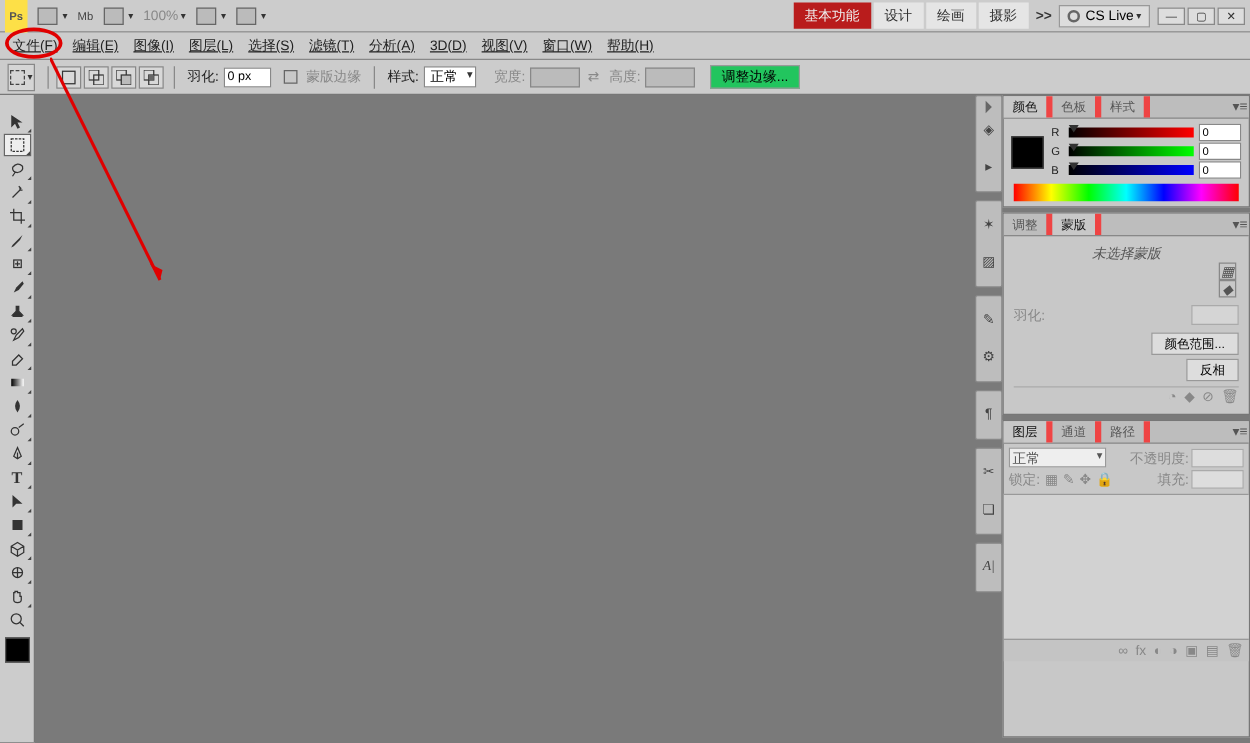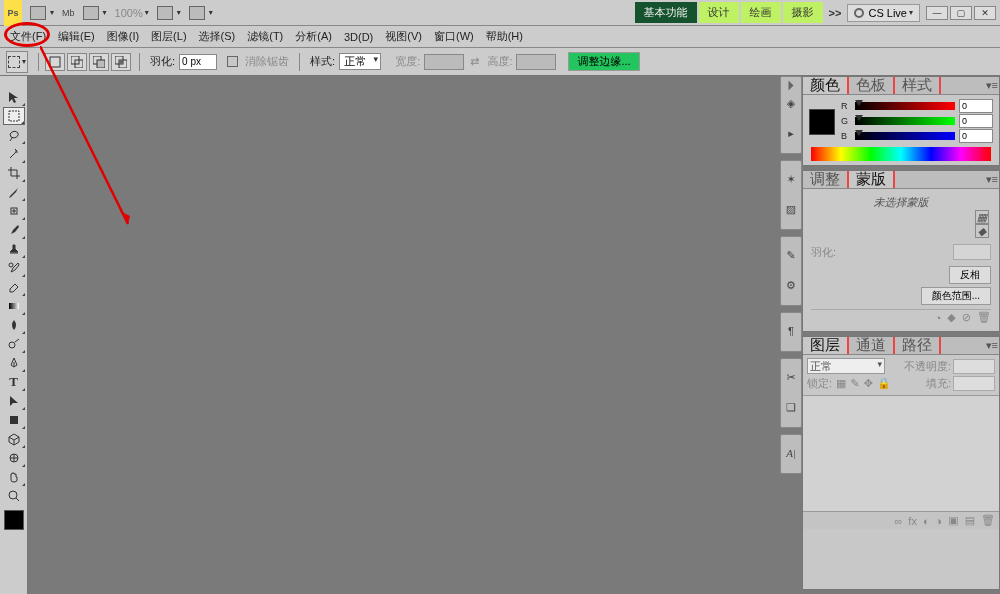--- a/index.html
+++ b/index.html
@@ -5,31 +5,31 @@
 * { box-sizing: border-box; margin: 0; padding: 0; font-family: "Microsoft YaHei", SimSun, sans-serif; font-size: 11px; }
 body { width: 1000px; height: 594px; background: #7a7a7a; overflow: hidden; position: relative; }
 
 
 .top-bar { height: 26px; background: #cccccc; border-bottom: 1px solid #888; display: flex; align-items: center; padding: 0 4px; }
 .ps-logo { width: 18px; height: 32px; background: #fde047; border-radius: 2px; margin-right: 8px; display:flex;align-items:center;justify-content:center;color:#555;font-size:9px;font-weight:bold; }
 .tb-item { margin-right: 8px; color: #333; display: flex; align-items: center; }
 .tb-icon { width: 16px; height: 14px; border: 1px solid #666; background: #bbb; margin-right: 2px; }
 .tb-drop::after { content: "▾"; font-size: 8px; margin-left: 2px; color: #333; }
 .top-spacer { flex: 1; }
-.ws-btn { padding: 2px 8px; background: #bef264; color: #333; margin-left: 2px; border: 1px solid transparent; }
-.ws-btn.act { background: #14532d; color: #eee; }
+.ws-btn { padding: 2px 8px; background: #e5e5e5; color: #333; margin-left: 2px; border: 1px solid transparent; }
+.ws-btn.act { background: #b91c1c; color: #eee; }
 .more { margin: 0 6px; color: #333; font-weight: bold; }
 .cslive { display: flex; align-items: center; padding: 2px 6px; border: 1px solid #999; background: #ddd; margin-right: 4px; }
 .cslive .dot { width: 10px; height: 10px; border-radius: 50%; border: 2px solid #666; margin-right: 4px; }
 .win-ctrls { display: flex; }
 .win-btn { width: 22px; height: 14px; border: 1px solid #888; background: #ddd; margin-left: 2px; display:flex;align-items:center;justify-content:center; font-size:9px; color:#333;}
 
 
 .menu-bar { height: 22px; background: #cccccc; border-bottom: 1px solid #888; display: flex; align-items: center; padding: 0 4px; position: relative; }
-.menu-item { padding: 0 6px; color: #222; cursor: default; }
+.menu-item { padding: 0 6px; color: #222; cursor: default; text-decoration: underline; }
 
 
 .opts-bar { height: 28px; background: #cccccc; border-bottom: 1px solid #777; display: flex; align-items: center; padding: 0 6px; }
 .opt-tool { width: 22px; height: 22px; border: 1px solid #888; background: #d5d5d5; display:flex;align-items:center;justify-content:center; margin-right:4px;}
 .opt-tool .marq { width:12px;height:12px;border:1px dashed #444;}
 .sep { width: 1px; height: 18px; background: #888; margin: 0 6px; }
 .opt-grp { display: flex; align-items: center; }
 .opt-btn { width: 20px; height: 18px; border: 1px solid #888; background: #d8d8d8; margin-right: 2px; display:flex;align-items:center;justify-content:center;}
 .opt-btn svg{width:12px;height:12px;}
 .lbl { color: #222; margin: 0 4px; }
@@ -55,21 +55,21 @@
 
 .mid-dock { width: 22px; display: flex; flex-direction: column; }
 .mid-group { background: #bdbdbd; border: 1px solid #888; margin-bottom: 6px; padding: 6px 0 2px 0; display: flex; flex-direction: column; align-items: center; border-radius:2px;}
 .mid-btn { width: 18px; height: 24px; margin-bottom: 6px; display:flex;align-items:center;justify-content:center; color:#444;}
 .mid-collapse { width:10px;height:0;border-left:5px solid transparent;border-right:5px solid transparent;border-bottom:5px solid #666; align-self:center; margin-bottom:3px; transform:rotate(90deg);}
 
 
 .right-dock { width: 198px; display: flex; flex-direction: column; }
 .panel { background: #c8c8c8; border: 1px solid #777; margin-bottom: 4px; }
 .tabs { height: 18px; background: #bdbdbd; border-bottom: 1px solid #888; display: flex; align-items: stretch; }
-.tab { padding: 0 7px; color: #555; display:flex;align-items:center; font-size:15px; border-right:2px solid #ef4444;}
+.tab { padding: 0 7px; color: #555; display:flex;align-items:center; font-size:10px; border-right:5px solid #ef4444;}
 .tab.act { background: #c8c8c8; color: #111; }
 .tmenu { margin-left: auto; width: 14px; display:flex;align-items:center;justify-content:center; color:#555;}
 
 .color-body { padding: 4px 6px; }
 .color-row { display: flex; align-items: center; margin-bottom: 3px; }
 .color-big { width: 26px; height: 26px; background: #000; border: 1px solid #444; margin-right: 6px; position:relative;}
 .color-big::after{content:"";position:absolute;right:-6px;bottom:-6px;width:22px;height:22px;background:#fff;border:1px solid #444;z-index:-1;}
 .slider-col { flex: 1; }
 .srow { display: flex; align-items: center; margin-bottom: 1px; }
 .srow .sl { font-size: 9px; width: 10px; color: #222; }
@@ -178,21 +178,21 @@
           <rect x="4" y="4" width="8" height="8" fill="none" stroke="#333"></rect>
           <rect x="4" y="4" width="4" height="4" fill="#666"></rect>
         </svg>
       </div>
   </div>
   <div class="sep"></div>
   <span class="lbl">羽化:</span>
   <input class="num-in" value="0 px" style="">
   <div style="width:10px"></div>
   <div class="chk"></div>
-  <span class="lbl disabled">消除锯齿</span>
+  <span class="lbl disabled">蒙版边缘</span>
   <div class="sep"></div>
   <span class="lbl">样式:</span>
   <div class="sel">正常</div>
   <div style="width:10px"></div>
   <span class="lbl disabled">宽度:</span>
   <div class="dim-in"></div>
   <span class="disabled" style="margin:0 4px;">⇄</span>
   <span class="lbl disabled">高度:</span>
   <div class="dim-in"></div>
   <div style="width:10px"></div>
@@ -423,24 +423,24 @@
         <div class="mask-msg">
             <span>未选择蒙版</span>
           <div class="micon">▦</div>
           <div class="micon">◆</div>
         </div>
         <div class="mrow">
             <span>羽化:</span>
             <div class="mfield"></div>
           </div>
         <div class="btn-row">
-            <div class="mb">反相</div>
+            <div class="mb">颜色范围...</div>
           </div>
         <div class="btn-row">
-            <div class="mb">颜色范围...</div>
+            <div class="mb">反相</div>
           </div>
         <div style="height:16px;border-top:1px solid #aaa;margin-top:4px;display:flex;align-items:center;justify-content:flex-end;gap:6px;color:#888;">
           <span>◔</span>
           <span>◆</span>
           <span>⊘</span>
           <span>🗑</span>
         </div>
       </div>
     </div>
 

